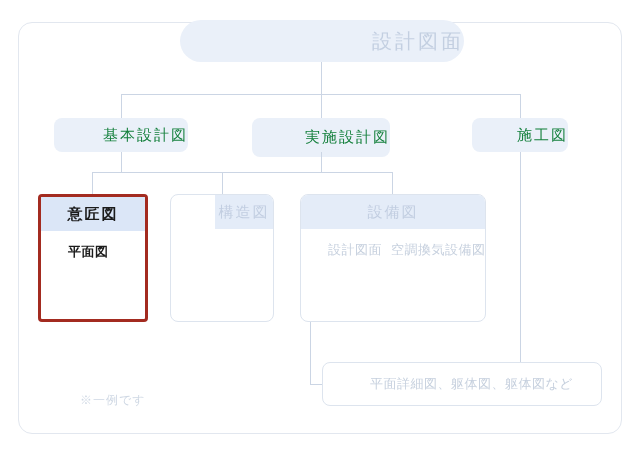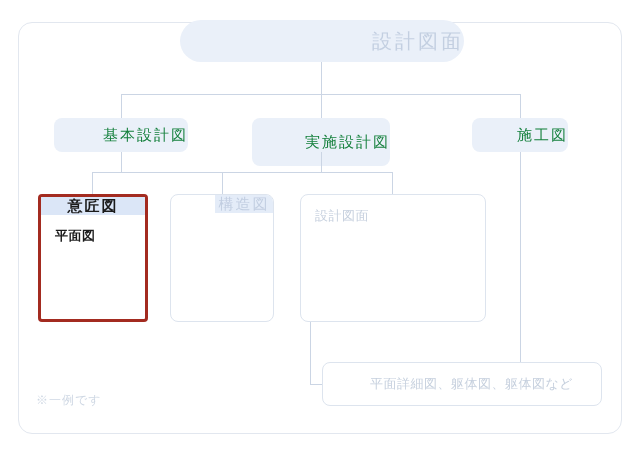--- a/index.html
+++ b/index.html
@@ -68,34 +68,35 @@
   
   .group {
     position: absolute;
     box-sizing: border-box;
     border: 1px solid #dde4ee;
     border-radius: 8px;
     background: #ffffff;
     overflow: hidden;
   }
   .group .ghead {
-    height: 18px;
+    height: 34px;
     display: flex;
     align-items: center;
     justify-content: center;
     background: #e4ecf8;
     color: #c2cee1;
     font-size: 15px;
     letter-spacing: 2px;
   }
   .group .gbody {
     padding: 12px 14px 10px 14px;
     display: flex;
     flex-direction: row;
     gap: 9px;
+    margin-left: 13px;
   }
   .group .gbody .item {
     font-size: 13px;
     color: #c6d0de;
     letter-spacing: 0.5px;
     white-space: nowrap;
   }
   
   .group.highlight {
     border: 3px solid #a32b20;
@@ -124,20 +125,21 @@
     justify-content: center;
     font-size: 13px;
     color: #c6d0de;
     letter-spacing: 0.5px;
   }
   .note {
     position: absolute;
     font-size: 12px;
     color: #cfd8e4;
     letter-spacing: 1px;
+    margin-left: 44px;
   }
 </style>
 </head>
 <body>
 
 <div id="canvas">
 
   <div class="outer-frame"></div>
 
   <div class="node root" style="left:180px; top:20px; width:284px; height:42px;">
@@ -146,21 +148,21 @@
 
   <div class="line v" style="left:321px; top:62px; height:32px;"></div>
   <div class="line h" style="left:121px; top:94px; width:400px;"></div>
   <div class="line v" style="left:121px; top:94px; height:24px;"></div>
   <div class="line v" style="left:321px; top:94px; height:24px;"></div>
   <div class="line v" style="left:520px; top:94px; height:24px;"></div>
 
   <div class="node level2" style="left:54px; top:118px; width:134px; height:34px;">
     <span>基本設計図</span>
   </div>
-  <div class="node level2" style="left:252px; top:118px; width:138px; height:48px;">
+  <div class="node level2" style="left:252px; top:118px; width:138px; height:39px;">
     <span>実施設計図</span>
   </div>
   <div class="node level2" style="left:472px; top:118px; width:96px; height:34px;padding-left:44px;">
     <span>施工図</span>
   </div>
 
   <div class="line v" style="left:121px; top:152px; height:20px;"></div>
   <div class="line v" style="left:321px; top:152px; height:20px;"></div>
   <div class="line h" style="left:92px; top:172px; width:300px;"></div>
   <div class="line v" style="left:92px; top:172px; height:22px;"></div>
@@ -177,22 +179,24 @@
     <div class="gbody">
       <div class="item">平面図</div>
     </div>
   </div>
 
   <div class="group" style="left:170px; top:194px; width:104px; height:128px;padding-left:44px;">
     <div class="ghead">構造図</div>
   </div>
 
   <div class="group" style="left:300px; top:194px; width:186px; height:128px;">
+    <div class="ghead">設備図</div>
     <div class="gbody">
       <div class="item">設計図面</div>
+      <div class="item">空調換気設備図</div>
     </div>
   </div>
 
   <div class="wide-box" style="left:322px; top:362px; width:280px; height:44px;padding-left:19px;">
     <span>平面詳細図、躯体図、躯体図など</span>
   </div>
 
   <div class="note" style="left:36px; top:392px;">※一例です</div>
 
 </div>

